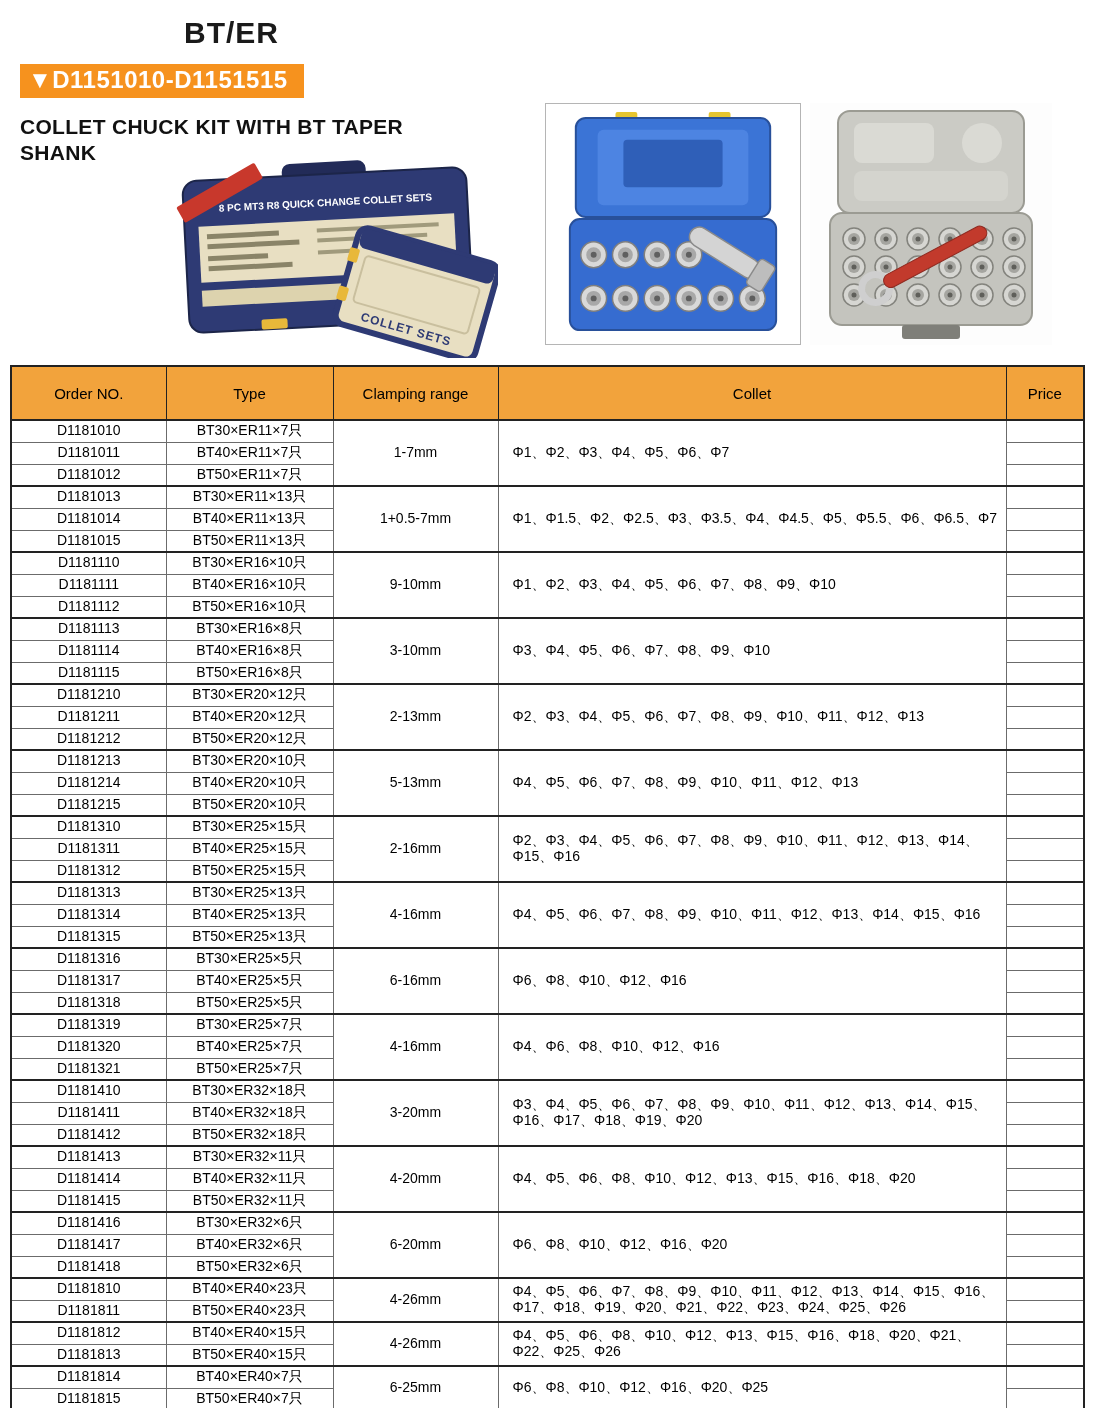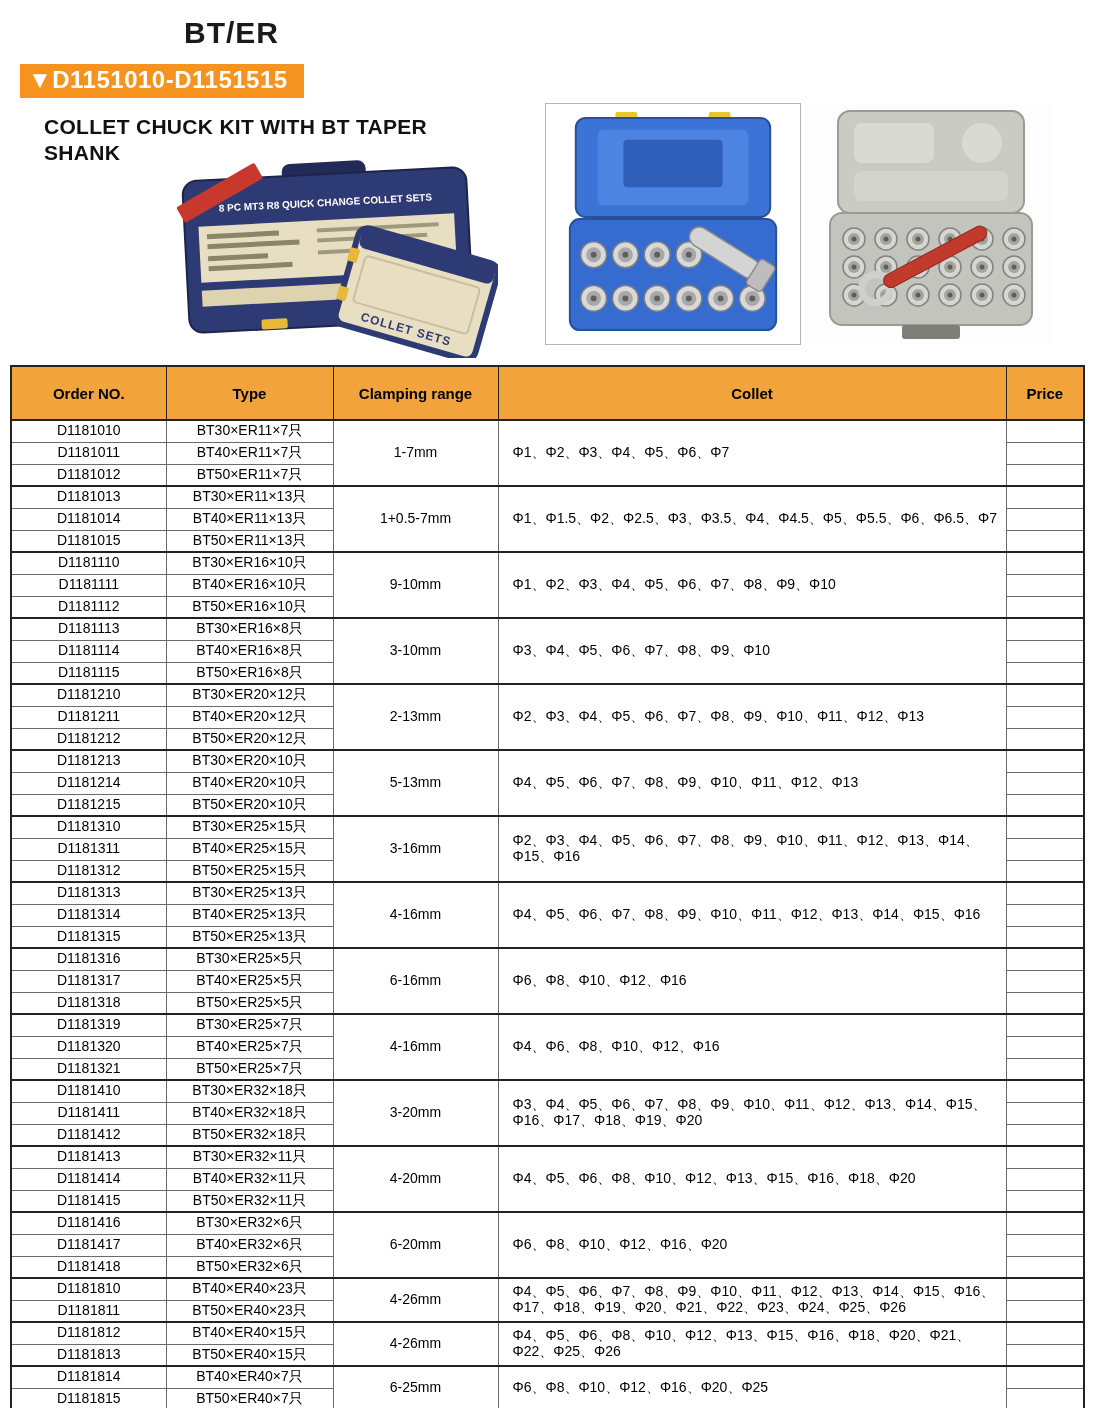--- a/index.html
+++ b/index.html
@@ -15,36 +15,36 @@
     font-size: 30px; font-weight: 600; letter-spacing: 1px; color: #1a1a1a; margin-left: 16px;
   }
   .model-banner {
     position: absolute; left: 20px; top: 64px;
     background: #F6921E; color: #fff;
     font-weight: bold; font-size: 24px;
     padding: 2px 16px 4px 8px; letter-spacing: 0.5px; text-align: right;
   }
   .product-title {
     position: absolute; left: 20px; top: 114px; width: 440px;
-    font-size: 21px; font-weight: 600; line-height: 1.22; letter-spacing: 0.3px; margin-left: 24px;
+    font-size: 21px; font-weight: 600; line-height: 1.22; letter-spacing: 0.3px;
   }
   .photo { position: absolute; }
   #photo1 { left: 158px; top: 158px; width: 340px; height: 200px; }
   #photo2 { left: 545px; top: 103px; width: 256px; height: 242px; border: 1px solid #b5b5b5; background: #fff; }
   #photo3 { left: 810px; top: 103px; width: 242px; height: 242px; background: #fdfdfd; }
   .photo svg { display: block; width: 100%; height: 100%; }
 
   .spec-table {
     position: absolute; left: 10px; top: 365px; width: 1073px;
     border-collapse: collapse; table-layout: fixed;
     font-size: 14px; border: 2px solid #222; color: #000;
   }
   .spec-table th {
     background: #F2A33C; border: 1px solid #222;
-    font-size: 15px; font-weight: bold; height: 54px; padding: 2px;
+    font-size: 15px; font-weight: normal; height: 54px; padding: 2px;
     text-align: center; vertical-align: middle;
   }
   .spec-table td {
     border: 1px solid #6b6b6b; height: 22px;
     padding: 1px 5px; line-height: 1.12; vertical-align: middle;
     overflow: hidden;
   }
   .spec-table td.c { text-align: center; padding: 1px 2px; }
   .spec-table td.collet { text-align: left; padding-left: 14px; }
   .spec-table tr.group-start td { border-top: 2px solid #222; }
@@ -288,21 +288,21 @@
         <td class="c"></td>
       </tr>
       <tr>
         <td class="c">D1181215</td>
         <td class="c">BT50×ER20×10只</td>
         <td class="c"></td>
       </tr>
       <tr class="group-start">
         <td class="c">D1181310</td>
         <td class="c">BT30×ER25×15只</td>
-        <td class="c" rowspan="3">3-16mm</td>
+        <td class="c" rowspan="3">2-16mm</td>
         <td class="collet" rowspan="3">Φ2、Φ3、Φ4、Φ5、Φ6、Φ7、Φ8、Φ9、Φ10、Φ11、Φ12、Φ13、Φ14、Φ15、Φ16</td>
         <td class="c"></td>
       </tr>
       <tr>
         <td class="c">D1181311</td>
         <td class="c">BT40×ER25×15只</td>
         <td class="c"></td>
       </tr>
       <tr>
         <td class="c">D1181312</td>

